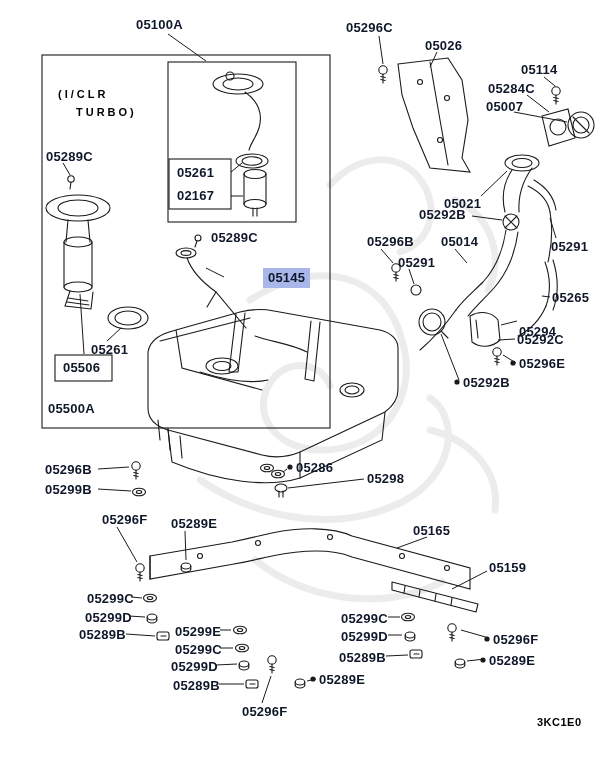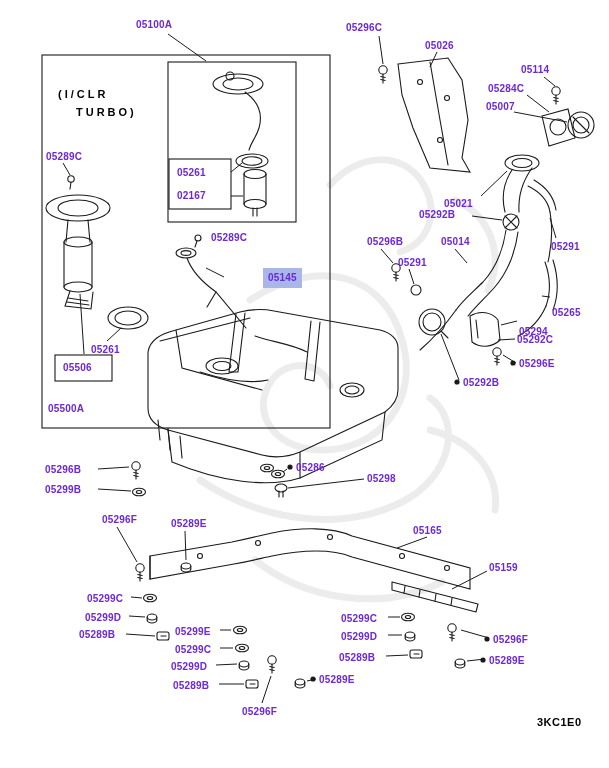--- a/index.html
+++ b/index.html
@@ -1,19 +1,19 @@
 <!DOCTYPE html>
 <html><head>
 <meta charset="utf-8">
 <style>
   html,body{margin:0;padding:0;background:#ffffff;}
   .stage{position:relative;width:609px;height:768px;background:#ffffff;overflow:hidden;
          font-family:"Liberation Sans",sans-serif;}
   .stage svg{position:absolute;left:0;top:0;}
-  .lbl{position:absolute;font-weight:bold;font-size:10px;line-height:14px;color:#6d28d9;
+  .lbl{position:absolute;font-weight:bold;font-size:13px;line-height:14px;color:#0f172a;
        white-space:nowrap;letter-spacing:.2px;}
   .lbl.hl{padding:3px 5px;margin-left:-5px;margin-top:-3px;}
   .variant{position:absolute;font-weight:bold;font-size:11px;line-height:16px;color:#000;
            letter-spacing:3px;white-space:nowrap;}
   .code{position:absolute;font-weight:bold;font-size:11px;color:#000;letter-spacing:.5px;}
 </style>
 </head>
 <body>
 
 <div class="stage">
@@ -278,21 +278,21 @@
 <div class="lbl" style="left:177px;top:166px">05261</div>
 <div class="lbl" style="left:177px;top:189px">02167</div>
 <div class="lbl" style="left:444px;top:197px">05021</div>
 <div class="lbl" style="left:419px;top:208px">05292B</div>
 <div class="lbl" style="left:211px;top:231px">05289C</div>
 <div class="lbl" style="left:367px;top:235px">05296B</div>
 <div class="lbl" style="left:441px;top:235px">05014</div>
 <div class="lbl" style="left:398px;top:256px">05291</div>
 <div class="lbl hl" style="left: 227px; top: 271px; background-color: rgb(169, 182, 234); margin-left: 36px;">05145</div>
 <div class="lbl" style="left:551px;top:240px">05291</div>
-<div class="lbl" style="left:552px;top:306px">05265</div>
+<div class="lbl" style="left:552px;top:291px">05265</div>
 <div class="lbl" style="left:519px;top:325px">05294</div>
 <div class="lbl" style="left:517px;top:333px">05292C</div>
 <div class="lbl" style="left:519px;top:357px">05296E</div>
 <div class="lbl" style="left:463px;top:376px">05292B</div>
 <div class="lbl" style="left:91px;top:343px">05261</div>
 <div class="lbl" style="left:63px;top:361px">05506</div>
 <div class="lbl" style="left:48px;top:402px">05500A</div>
 <div class="lbl" style="left:45px;top:463px">05296B</div>
 <div class="lbl" style="left:45px;top:483px">05299B</div>
 <div class="lbl" style="left:296px;top:461px">05286</div>

